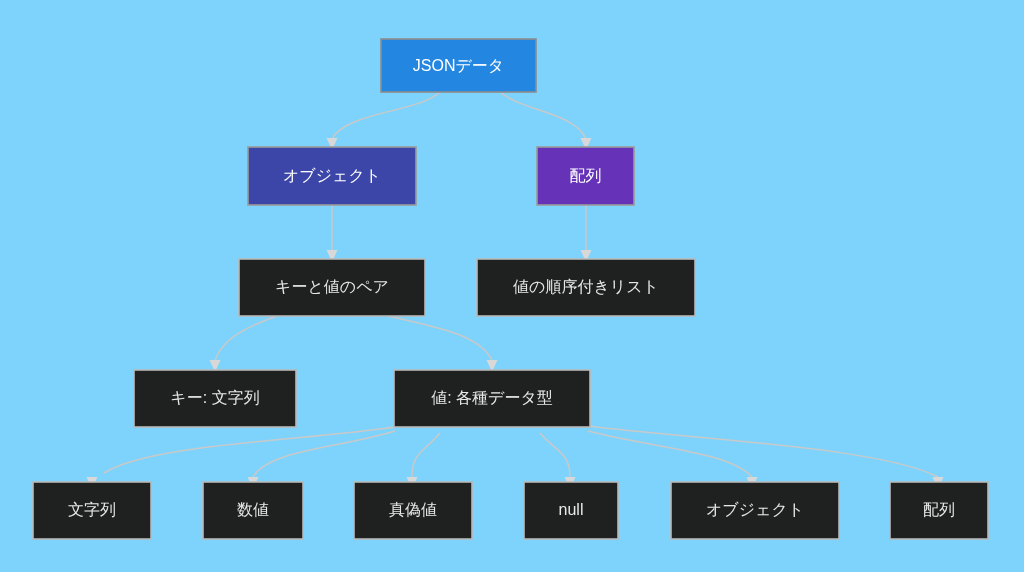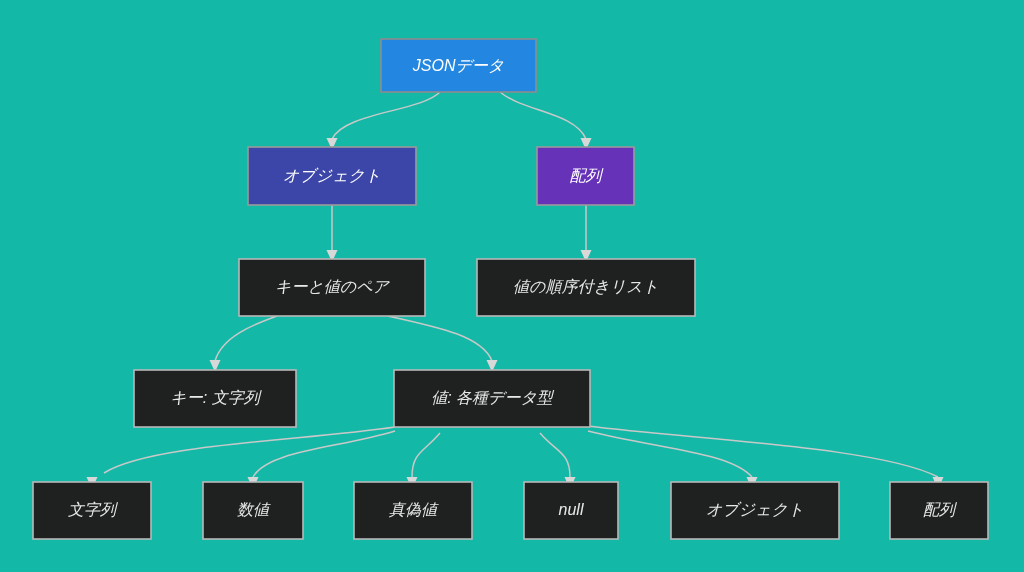--- a/index.html
+++ b/index.html
@@ -10,22 +10,21 @@
   body {
     width: 1024px;
     height: 572px;
     overflow: hidden;
     font-family: "Liberation Sans", "DejaVu Sans", sans-serif;
   }
   #diagram-root {
     position: relative;
     width: 1024px;
     height: 572px;
-    background: #14b8a6;
-    font-style: italic;
+    background: #7dd3fc;
   }
   svg.flow {
     position: absolute;
     top: 0;
     left: 0;
     width: 1024px;
     height: 572px;
     display: block;
   }
   .node-rect {

